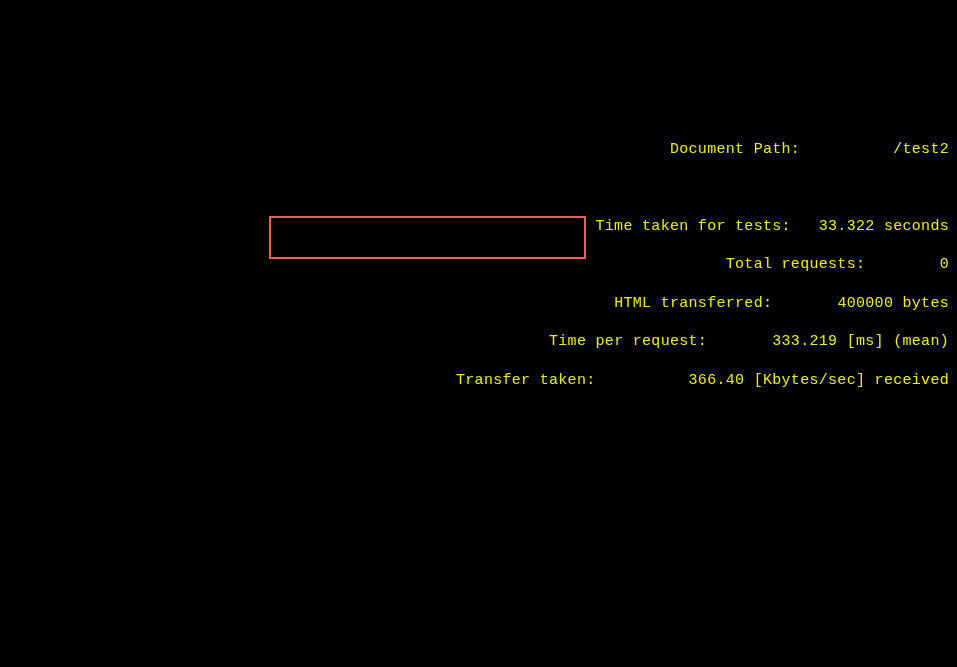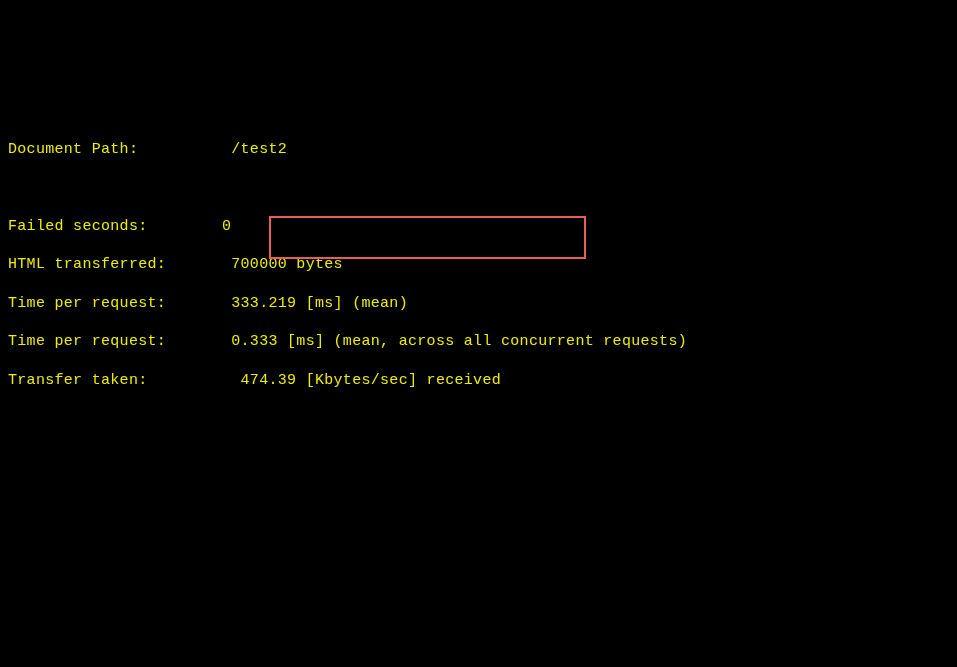--- a/index.html
+++ b/index.html
@@ -15,38 +15,38 @@
       box-sizing: border-box;
       white-space: pre;
       letter-spacing: 0.3px;
     }
     .hl {
       position: absolute;
       border: 2px solid #e85c5c;
       box-sizing: border-box;
       pointer-events: none;
     }
-    .row { display: block; }
+    .row { display: block; text-align: right; }
     span { white-space: pre; }
   </style>
 </head>
 <body>
 
 
 
 <div class="hl" style="left: 269px; top: 216px; width: 317px; height: 43px;"></div>
 
 <div>
 <span class="row"><span>Document Path:</span>          <span>/test2</span></span>
 <span class="row"> </span>
-<span class="row"><span>Failed seconds:</span>        <span>0</span></span>
-<span class="row"><span>HTML transferred:</span>       <span>700000 bytes</span></span>
+<span class="row"><span>Time taken for tests:</span>   <span>33.322 seconds</span></span>
+<span class="row"><span>Total requests:</span>        <span>0</span></span>
+<span class="row"><span>HTML transferred:</span>       <span>400000 bytes</span></span>
 <span class="row"><span>Time per request:</span>       <span>333.219 [ms] (mean)</span></span>
-<span class="row"><span>Time per request:</span>       <span>0.333 [ms] (mean, across all concurrent requests)</span></span>
-<span class="row"><span>Transfer taken:</span>          <span>474.39 [Kbytes/sec] received</span></span>
+<span class="row"><span>Transfer taken:</span>          <span>366.40 [Kbytes/sec] received</span></span>
 
 
 
 
 
 
 
 
 
 

